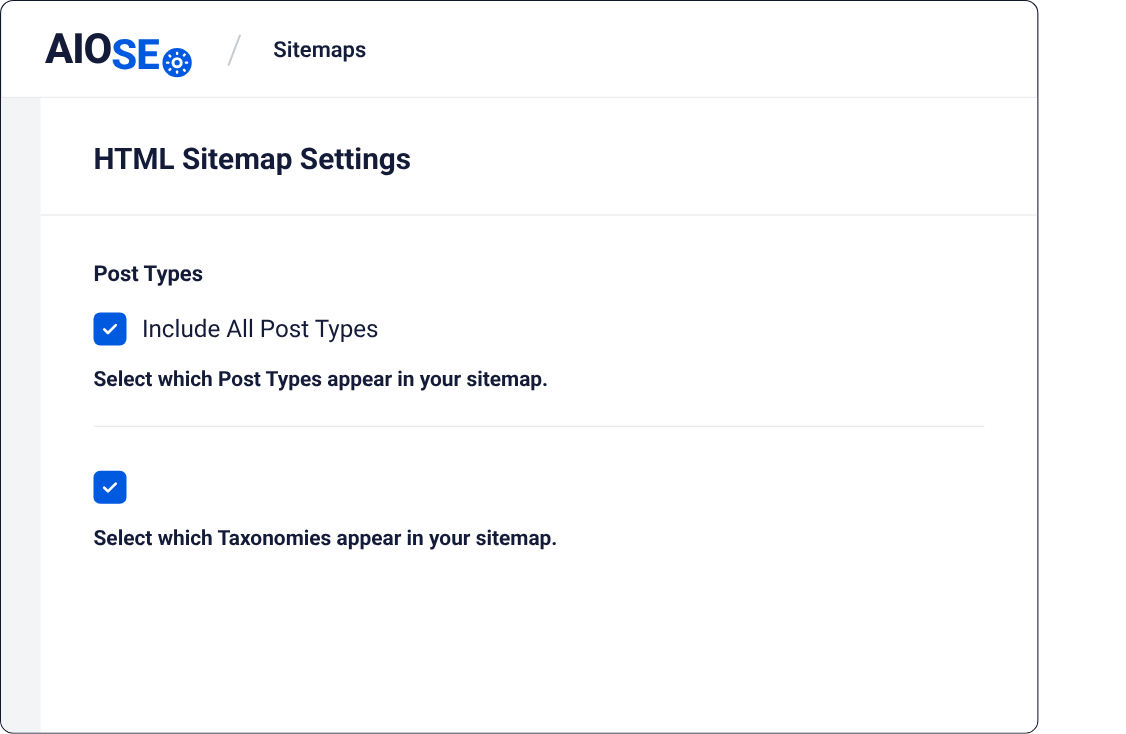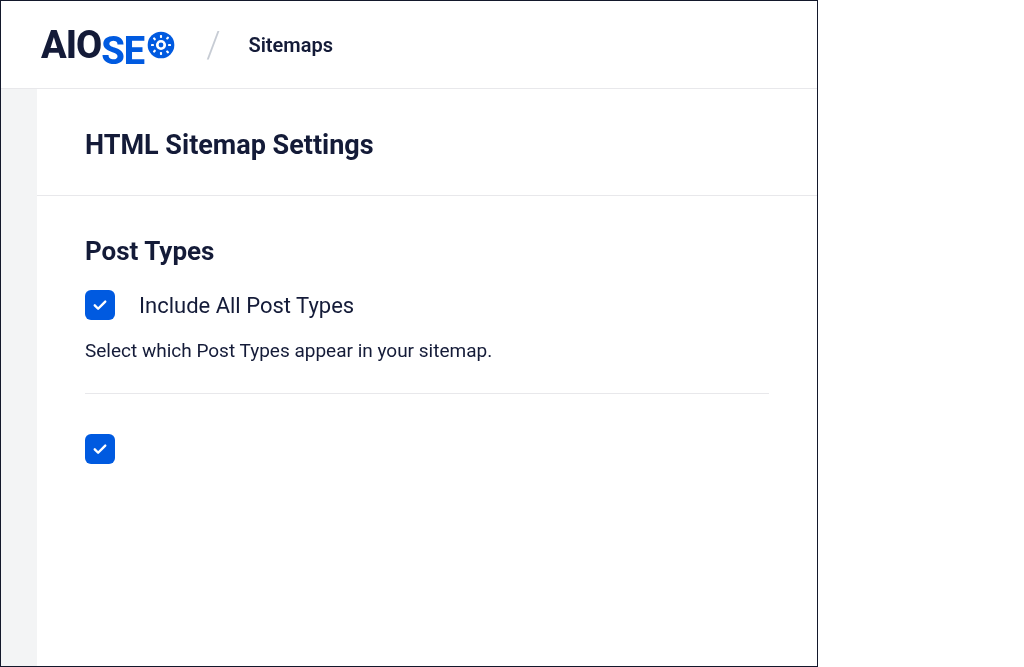--- a/index.html
+++ b/index.html
@@ -1,36 +1,36 @@
 <!DOCTYPE html>
 <html><head>
 <meta charset="utf-8">
 <style>
   * { box-sizing: border-box; margin: 0; padding: 0; }
   html, body { width: 1024px; height: 667px; font-family: -apple-system, BlinkMacSystemFont, "Segoe UI", Roboto, sans-serif; background:#fff;}
-  .frame { width:818px; height:667px; border:1px solid #13182b; border-radius:0; overflow:hidden; background:#fff; position:relative;}
+  .frame { width:944px; height:667px; border:1px solid #13182b; border-radius:12px; overflow:hidden; background:#fff; position:relative;}
   .header { display:flex; align-items:center; height:88px; padding:0 40px; border-bottom:1px solid #e8e8eb; }
   .logo { display:flex; align-items:center; font-weight:800; font-size:38px; letter-spacing:-1px;}
   .logo .aio { color:#141b38; }
-  .logo .seo { color:#005ae0; display:flex; align-items:flex-start;margin-top:13px;}
+  .logo .seo { color:#005ae0; display:flex; align-items:flex-end;margin-top:13px;}
   .gear-wrap { display:inline-flex; align-items:center; justify-content:center; width:34px;}
   .slash { color:#c7ccd4; font-size:36px; font-weight:300; margin:0 28px;}
   .page-title { color:#141b38; font-size:20px; font-weight:600;}
   .body { display:flex; height:calc(667px - 88px);}
   .side-gap { width:36px; background:#f3f4f5;}
   .card { flex:1; background:#fff; }
   .card-header { padding:40px 48px 34px 48px; }
   .card-title { color:#141b38; font-size:27px; font-weight:700;}
   .divider { height:1px; background:#e8e8eb; margin:0 0 0 0;}
   .section { padding:40px 48px 28px 48px;}
-  .section-title { color:#141b38; font-size:26px; font-weight:700; margin-bottom:24px;}
-  .check-row { display:flex; align-items:center; gap:24px; margin-bottom:18px;}
+  .section-title { color:#141b38; font-size:20px; font-weight:700; margin-bottom:24px;}
+  .check-row { display:flex; align-items:center; gap:14px; margin-bottom:18px;}
   .checkbox { width:30px; height:30px; border-radius:6px; background:#005ae0; display:flex; align-items:center; justify-content:center; cursor:pointer; flex-shrink:0;}
   .check-label { color:#141b38; font-size:22px; font-weight:400;}
-  .helper { color:#141b38; font-size:19px; font-weight:400; line-height:1.4;}
+  .helper { color:#141b38; font-size:19px; font-weight:700; line-height:1.4;}
   .section-divider { height:1px; background:#e8e8eb; margin:0 48px;}
 </style>
 </head>
 <body>
 
 <div class="frame">
   <div class="header">
     <div class="logo">
       <span class="aio">AIO</span>
       <span class="seo">
@@ -82,16 +82,17 @@
       <div class="section-divider"></div>
 
       <div class="section">
         <div class="check-row">
           <div class="checkbox">
             <svg width="18" height="18" viewBox="0 0 24 24" fill="none">
                 <path d="M5 12.5l4.5 4.5L19 7.5" stroke="#fff" stroke-width="3.2" stroke-linecap="round" stroke-linejoin="round"></path>
               </svg>
           </div>
         </div>
+        <p class="helper">Select which Taxonomies appear in your sitemap.</p>
       </div>
     </div>
   </div>
 </div>
 
 </body></html>

